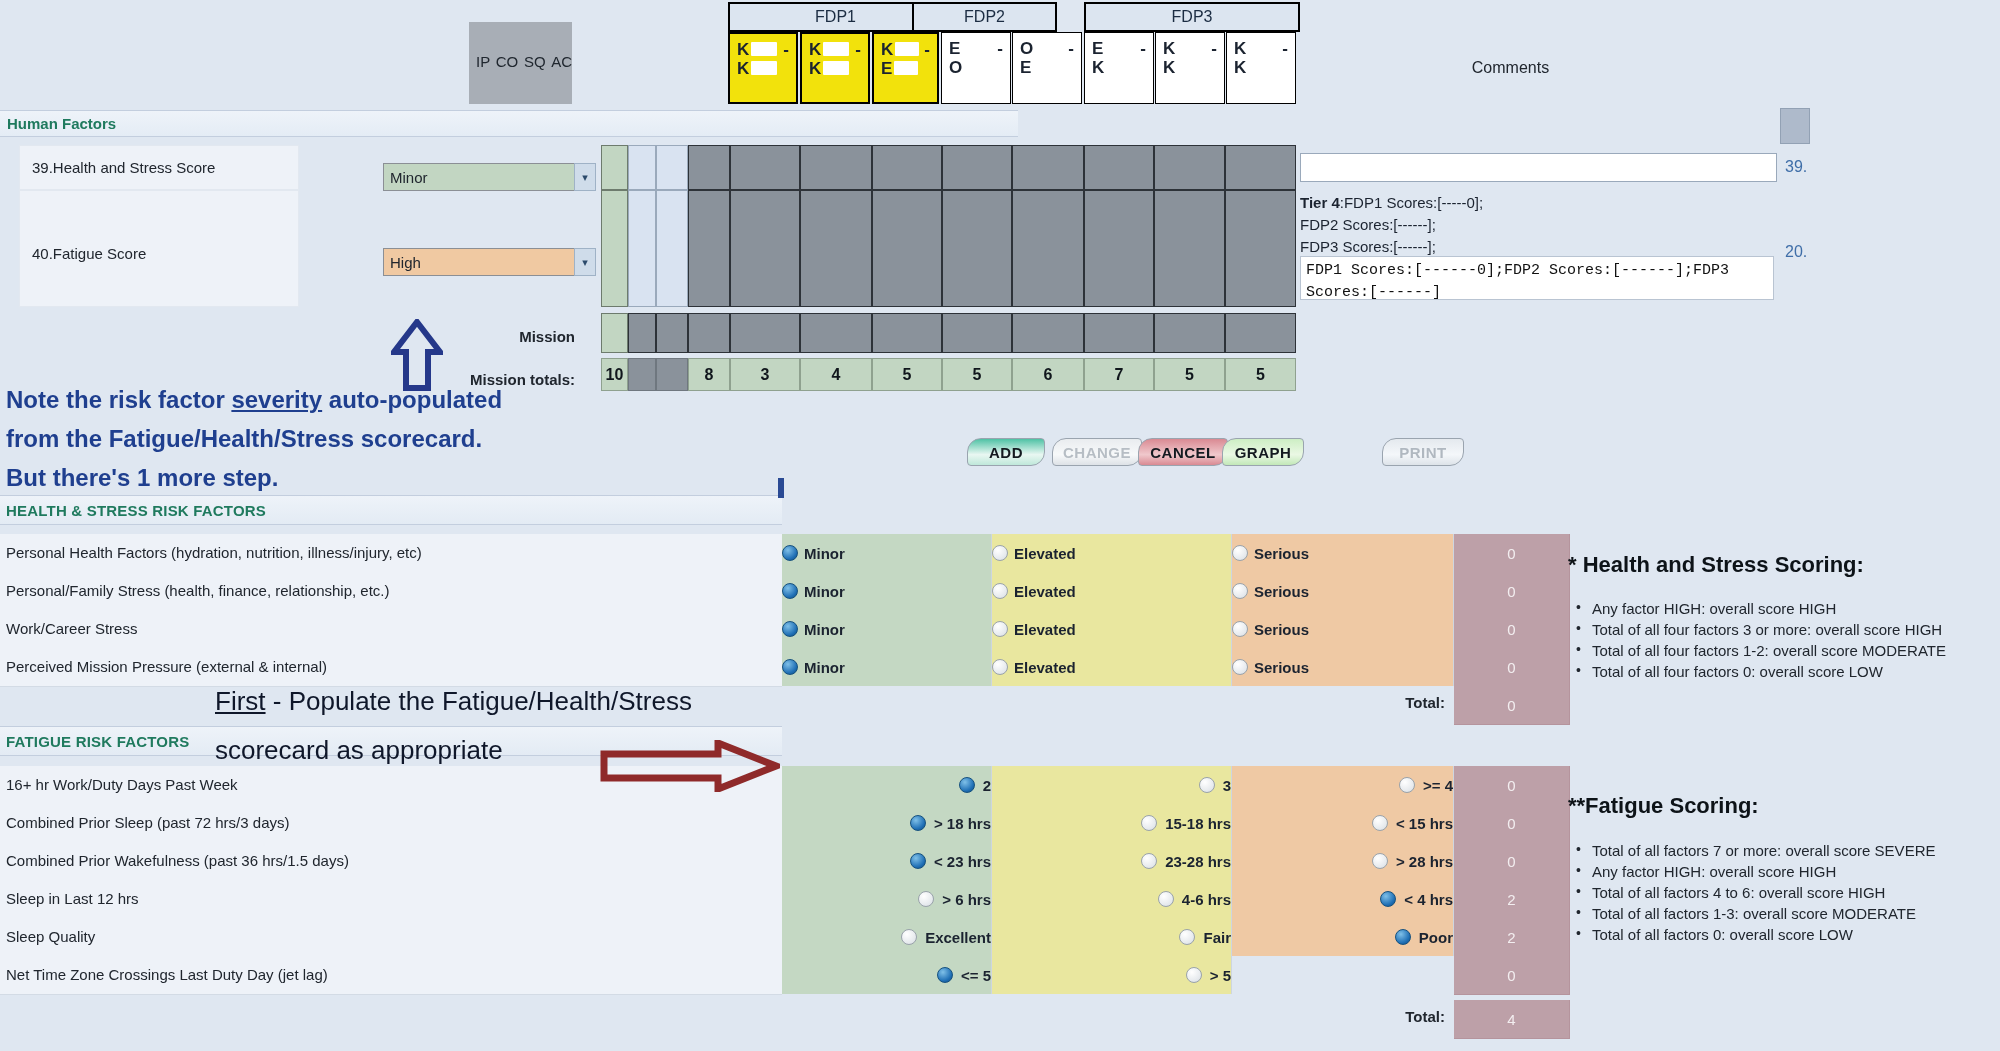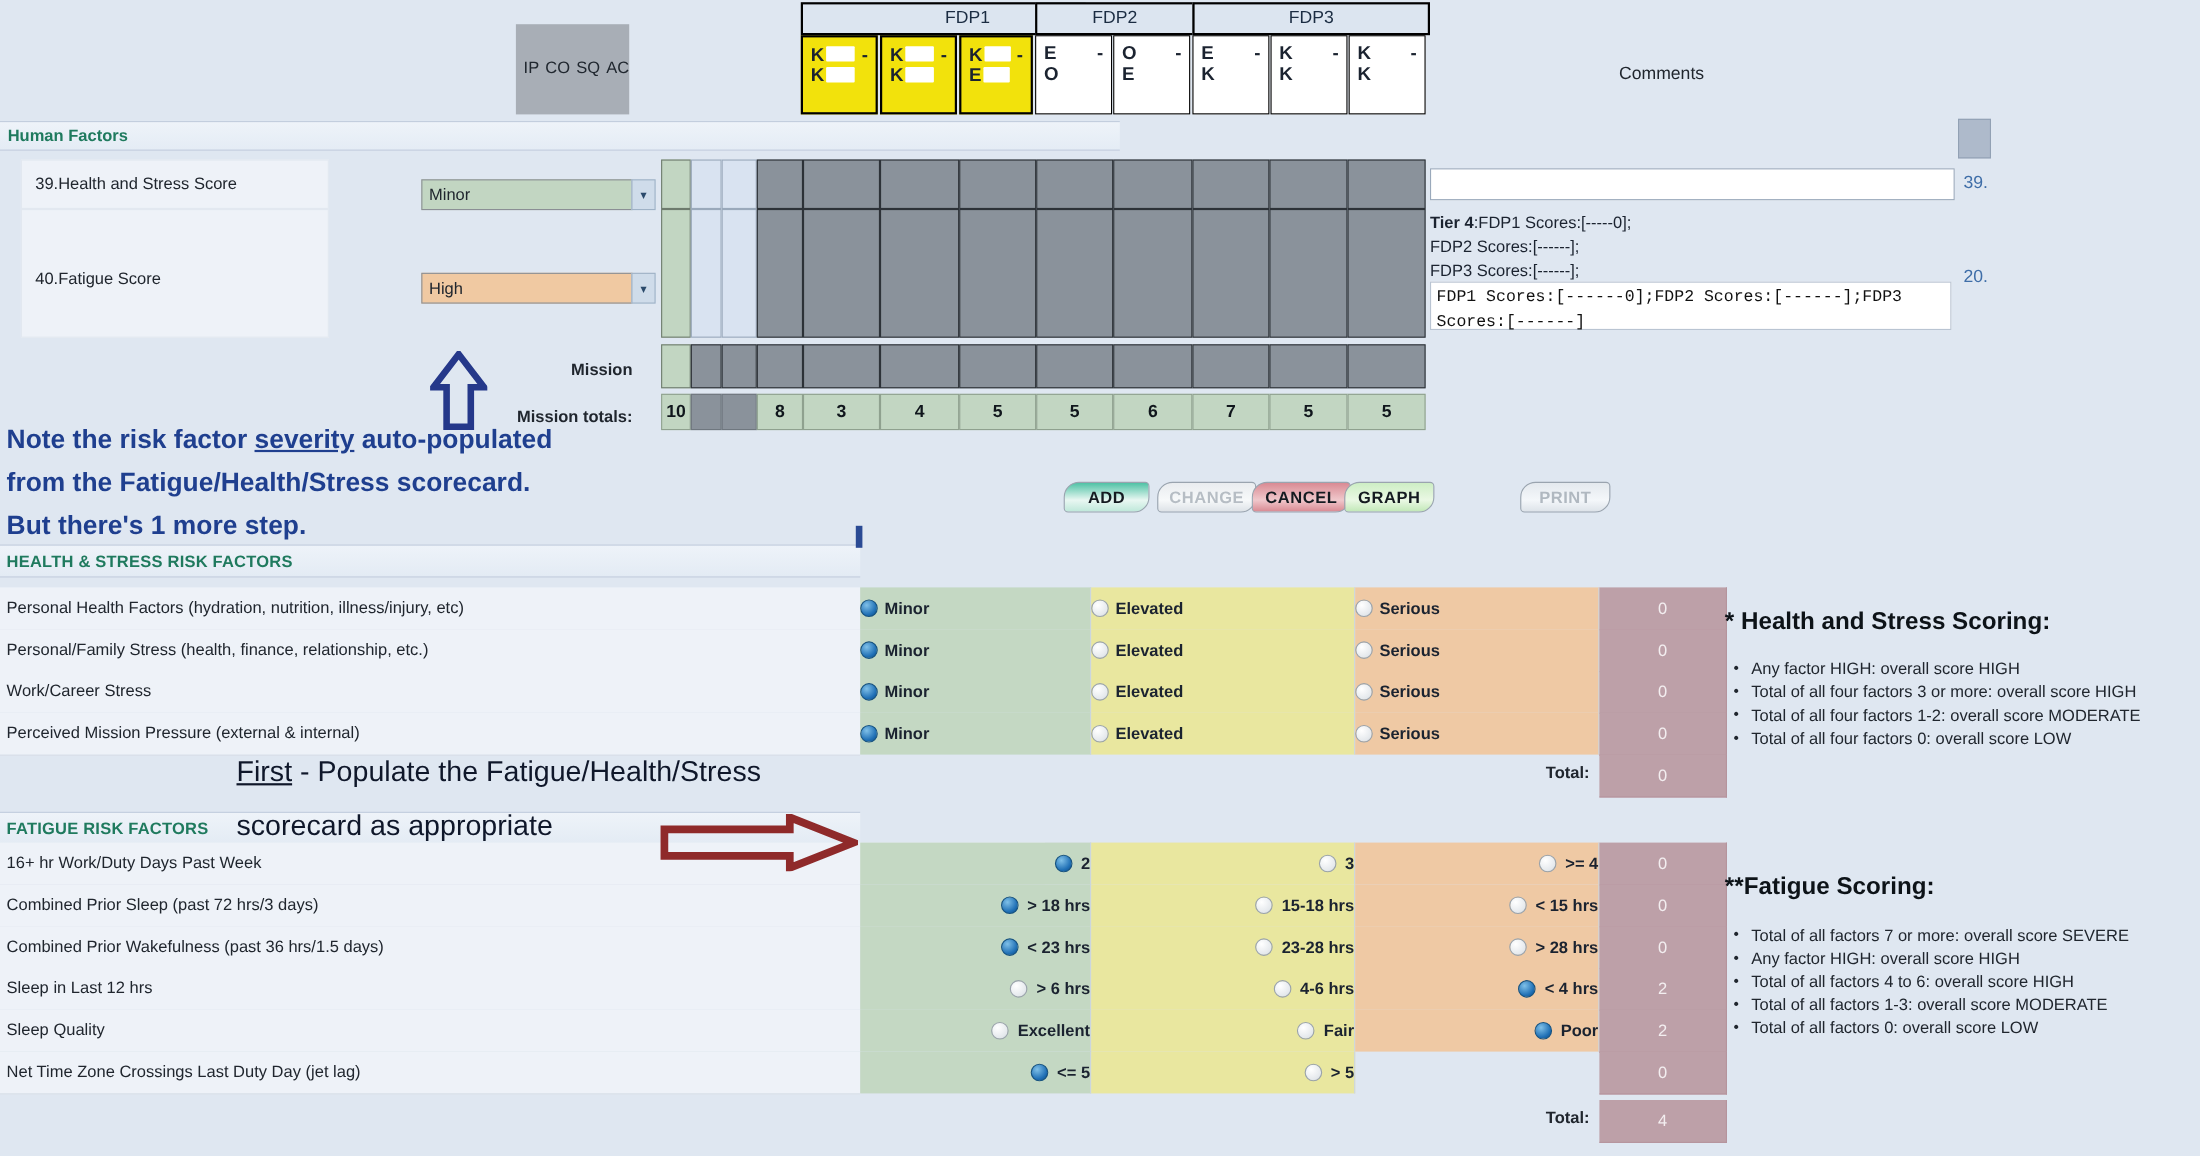--- a/index.html
+++ b/index.html
@@ -121,24 +121,24 @@
     <div class="topbg"></div>
 
     <div class="ipbox"></div>
     <div class="iplabels">
       <span>IP</span>
       <span>CO</span>
       <span>SQ</span>
       <span>AC</span>
     </div>
 
-    <div class="fdp-band" style="left:728px;width:211px;padding-left:44px;">
+    <div class="fdp-band" style="left:728px;width:211px;">
       <span>FDP1</span>
     </div>
-    <div class="fdp-band" style="left:941px;width:141px;">
+    <div class="fdp-band" style="left:912px;width:141px;">
       <span>FDP2</span>
     </div>
     <div class="fdp-band" style="left:1084px;width:212px;">
       <span>FDP3</span>
     </div>
 
     <div class="codecell hl" style="left:728px;width:70px;">
       <div class="codeline">
           <span>K</span>
           <span class="redact" style="width:26px"></span>
@@ -400,21 +400,21 @@
 
   <div class="totlabel" style="left:1270px;top:660px;"></div>
   <div class="totlabel" style="left:1280px;top:660px;"></div>
   <div class="totlabel" style="left:1290px;top:660px;"></div>
 
   <div class="totlabel" style="left:1250px;top:666px;width:195px;"></div>
 
   <div class="totlabel" style="left:1250px;top:694px;width:195px;">Total:</div>
   <div class="scorecell" style="left:1454px;top:686px;width:115px;">0</div>
 
-  <div class="sect-hdr" style="left:0;top:726px;width:782px;margin-top:12px;">
+  <div class="sect-hdr" style="left:0;top:726px;width:782px;">
     <span>FATIGUE RISK FACTORS</span>
   </div>
 
   <div class="frow" style="top:766px;width:934px;padding-left:16px;">
     <span class="ftext">16+ hr Work/Duty Days Past Week</span>
   </div>
   <div class="frow" style="top:804px;width:782px;">
     <span class="ftext">Combined Prior Sleep (past 72 hrs/3 days)</span>
   </div>
   <div class="frow" style="top:842px;width:782px;">

